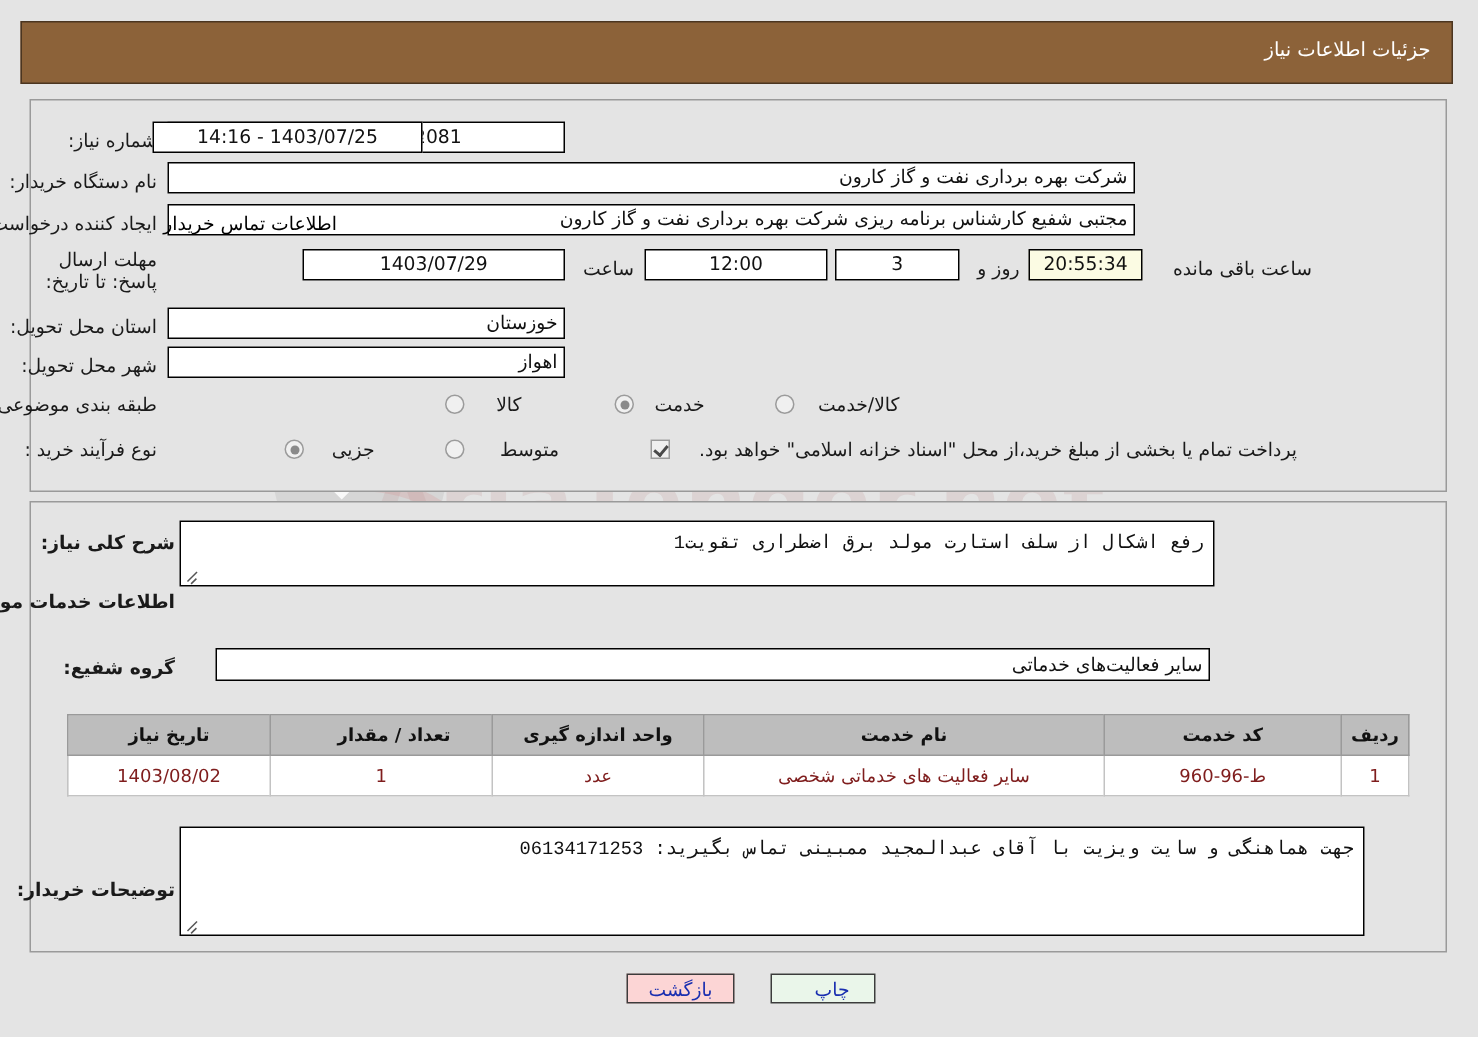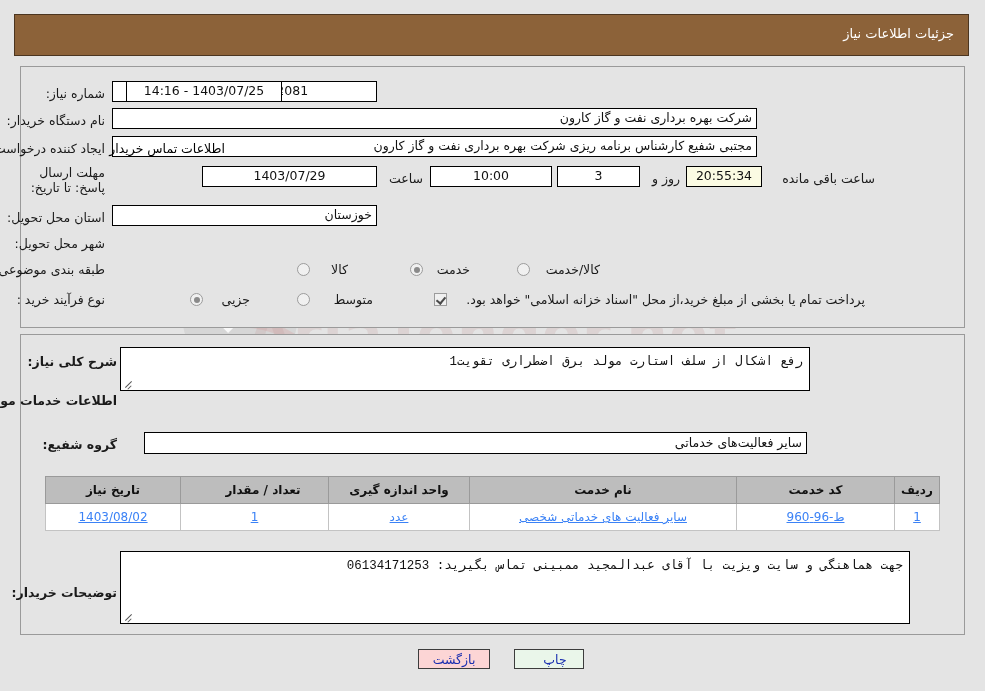--- a/index.html
+++ b/index.html
@@ -207,23 +207,22 @@
     padding: 0 6px;
     text-align: center;
     font-size: 12px;
   }
   #svc-table td {
     background: #ffffff;
     border: 1px solid #c3c3c3;
     height: 26px;
     padding: 0 6px;
     text-align: center;
-    color: #3b82f6;
+    color: #7f1d1d;
     font-size: 12px;
-    text-decoration: underline;
   }
 
   
   .btn {
     position: absolute;
     height: 20px;
     border: 1px solid #3c3c3c;
     box-sizing: border-box;
     font-size: 12.5px;
     color: #1a2fb0;
@@ -251,42 +250,43 @@
   <div class="titlebar">
     <span class="t">جزئیات اطلاعات نیاز</span>
   </div>
 
   <div class="panel" id="panel-top"></div>
 
   <div class="lbl" style="right:880px; top:86px;">شماره نیاز:</div>
   <div class="fld ltr" style="right:608px; top:81px; width:265px; height:21px;">1103092544002081</div>
 
   <div class="lbl" style="right:702px; top:86px;">تاریخ و ساعت اعلان عمومی:</div>
-  <div class="fld ltr" style="right:703px; top:81px; width:156px; height:21px;text-align:right;">14:16 - 1403/07/25</div>
+  <div class="fld ltr" style="right:703px; top:81px; width:180px; height:21px;text-align:right;">14:16 - 1403/07/25</div>
 
   <div class="lbl" style="right:880px; top:113px;">نام دستگاه خریدار:</div>
   <div class="fld right" style="right:228px; top:108px; width:645px; height:21px;">شرکت بهره برداری نفت و گاز کارون</div>
 
   <div class="lbl" style="right:880px; top:141px;">ایجاد کننده درخواست:</div>
   <div class="fld right" style="right:228px; top:136px; width:645px; height:21px;">مجتبی شفیع کارشناس برنامه ریزی شرکت بهره برداری نفت و گاز کارون</div>
   <div class="link" style="right:760px; top:141px;">اطلاعات تماس خریدار</div>
 
   <div class="lbl" style="right:880px; top:165px; line-height:15px; width:96px; white-space:normal;">مهلت ارسال پاسخ: تا تاریخ:</div>
   <div class="fld ltr" style="right:608px; top:166px; width:175px; height:21px;">1403/07/29</div>
   <div class="lbl" style="right:562px; top:171px;">ساعت</div>
-  <div class="fld ltr" style="right:433px; top:166px; width:122px; height:21px;">10:00</div>
+  <div class="fld ltr" style="right:433px; top:166px; width:122px; height:21px;">12:00</div>
   <div class="fld ltr" style="right:345px; top:166px; width:83px; height:21px;">3</div>
   <div class="lbl" style="right:305px; top:171px;">روز و</div>
   <div class="fld ltr yellow" style="right:223px; top:166px; width:76px; height:21px;">20:55:34</div>
   <div class="lbl" style="right:110px; top:171px;">ساعت باقی مانده</div>
 
   <div class="lbl" style="right:880px; top:210px;">استان محل تحویل:</div>
   <div class="fld right" style="right:608px; top:205px; width:265px; height:21px;">خوزستان</div>
 
   <div class="lbl" style="right:880px; top:236px;">شهر محل تحویل:</div>
+  <div class="fld right" style="right:608px; top:231px; width:265px; height:21px;">اهواز</div>
 
   <div class="lbl" style="right:880px; top:262px;">طبقه بندی موضوعی:</div>
   <div class="radio" style="right:675px; top:263px;"></div>
   <div class="lbl" style="right:637px; top:262px;">کالا</div>
   <div class="radio on" style="right:562px; top:263px;"></div>
   <div class="lbl" style="right:515px; top:262px;margin-left:6px;">خدمت</div>
   <div class="radio" style="right:455px; top:263px;"></div>
   <div class="lbl" style="right:385px; top:262px;">کالا/خدمت</div>
 
   <div class="lbl" style="right:880px; top:292px;">نوع فرآیند خرید :</div>

